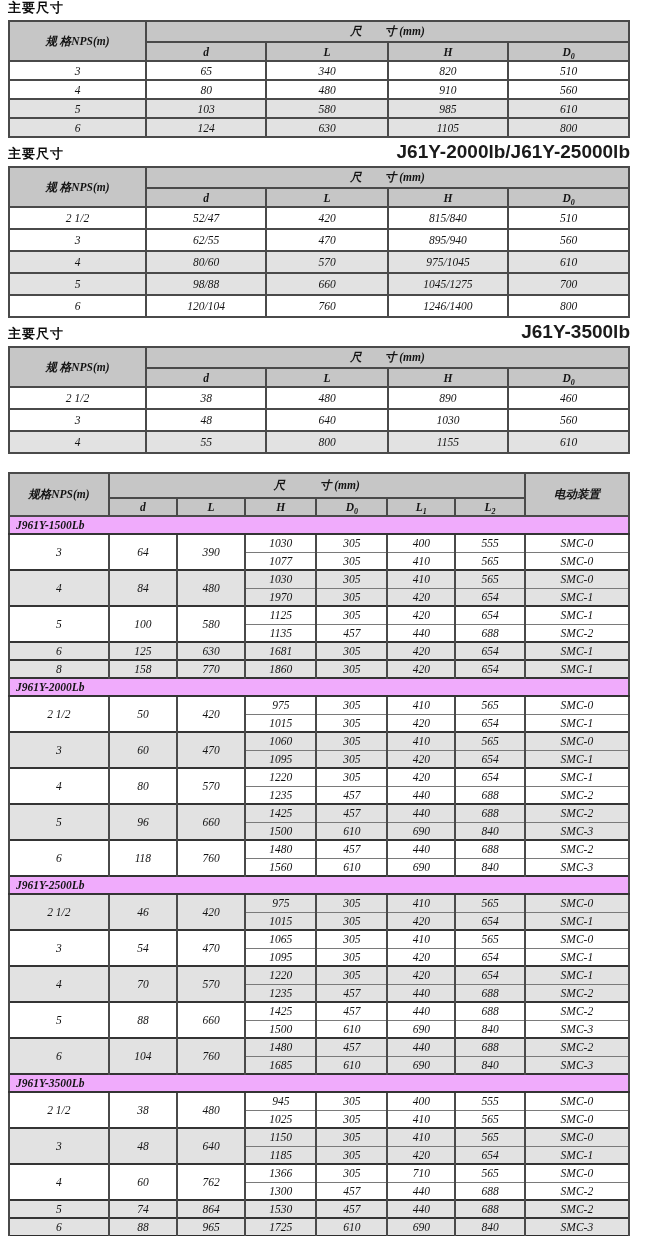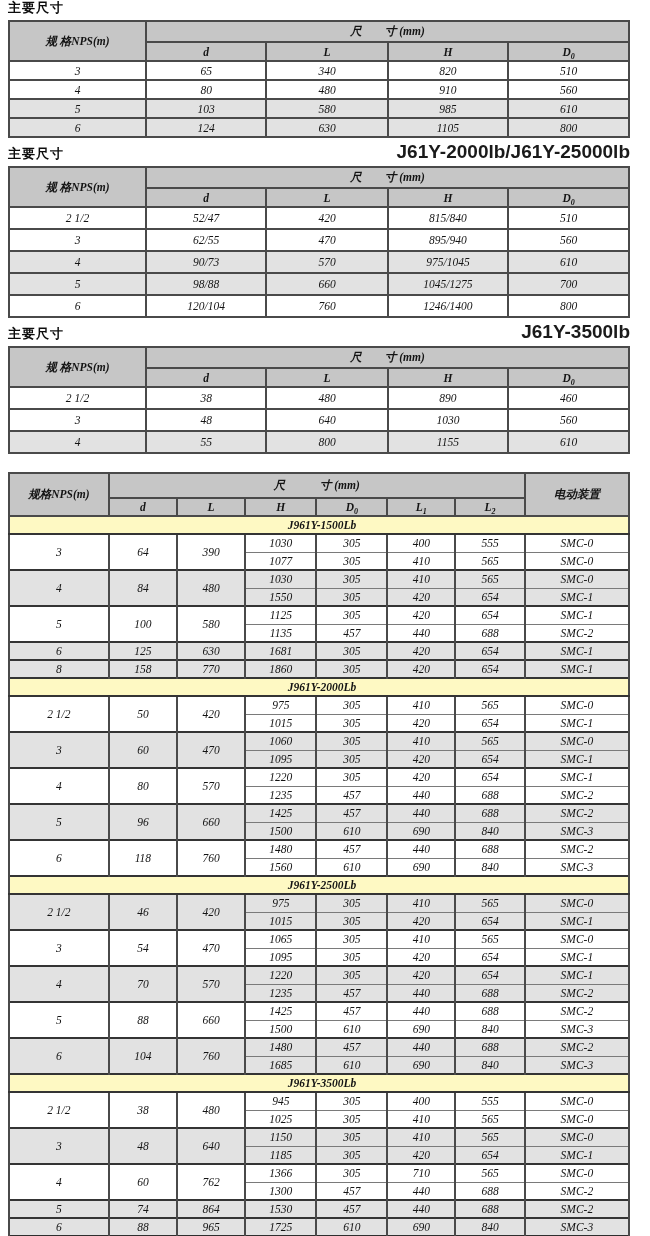--- a/index.html
+++ b/index.html
@@ -29,23 +29,23 @@
   .t3 tbody tr{height:22px;}
 
   
   .large-table th{border:2px solid #4a4a4a;}
   .large-table td{border-left:2px solid #4a4a4a;border-right:2px solid #4a4a4a;
                   border-top:1px solid #7a7a7a;border-bottom:1px solid #7a7a7a;}
   .large-table thead tr.group-row{height:25px;}
   .large-table thead tr.dim-row{height:18px;}
   .large-table tbody tr{height:18px;}
   .large-table td.heavy-top{border-top:2px solid #343434;}
-  .large-table td.section-label{text-align:center;padding-left:6px;font-weight:bold;
+  .large-table td.section-label{text-align:left;padding-left:6px;font-weight:bold;
                   border-top:2px solid #343434;border-bottom:2px solid #343434;
-                  background:#fef9c3;}
+                  background:#f0abfc;}
   td.shaded{background:#e2e2e2;}
   td.plain{background:#ffffff;}
 
   sub{font-size:8px;line-height:0;}
   .bottom-rule{height:2px;background:#d9d9d9;margin-top:3px;}
 </style>
 </head>
 <body>
 
 <div class="page">
@@ -140,21 +140,21 @@
         </tr>
         <tr>
           <td class="plain">3</td>
           <td class="plain">62/55</td>
           <td class="plain">470</td>
           <td class="plain">895/940</td>
           <td class="plain">560</td>
         </tr>
         <tr>
           <td class="shaded">4</td>
-          <td class="shaded">90/73</td>
+          <td class="shaded">80/60</td>
           <td class="shaded">570</td>
           <td class="shaded">975/1045</td>
           <td class="shaded">610</td>
         </tr>
         <tr>
           <td class="shaded">5</td>
           <td class="shaded">98/88</td>
           <td class="shaded">660</td>
           <td class="shaded">1045/1275</td>
           <td class="shaded">700</td>
@@ -269,21 +269,21 @@
           <td rowspan="2" class="shaded heavy-top">4</td>
           <td rowspan="2" class="shaded heavy-top">84</td>
           <td rowspan="2" class="shaded heavy-top">480</td>
           <td class="shaded heavy-top">1030</td>
           <td class="shaded heavy-top">305</td>
           <td class="shaded heavy-top">410</td>
           <td class="shaded heavy-top">565</td>
           <td class="shaded heavy-top">SMC-0</td>
         </tr>
         <tr>
-          <td class="shaded">1550</td>
+          <td class="shaded">1970</td>
           <td class="shaded">305</td>
           <td class="shaded">420</td>
           <td class="shaded">654</td>
           <td class="shaded">SMC-1</td>
         </tr>
         <tr>
           <td rowspan="2" class="plain heavy-top">5</td>
           <td rowspan="2" class="plain heavy-top">100</td>
           <td rowspan="2" class="plain heavy-top">580</td>
           <td class="plain heavy-top">1125</td>

